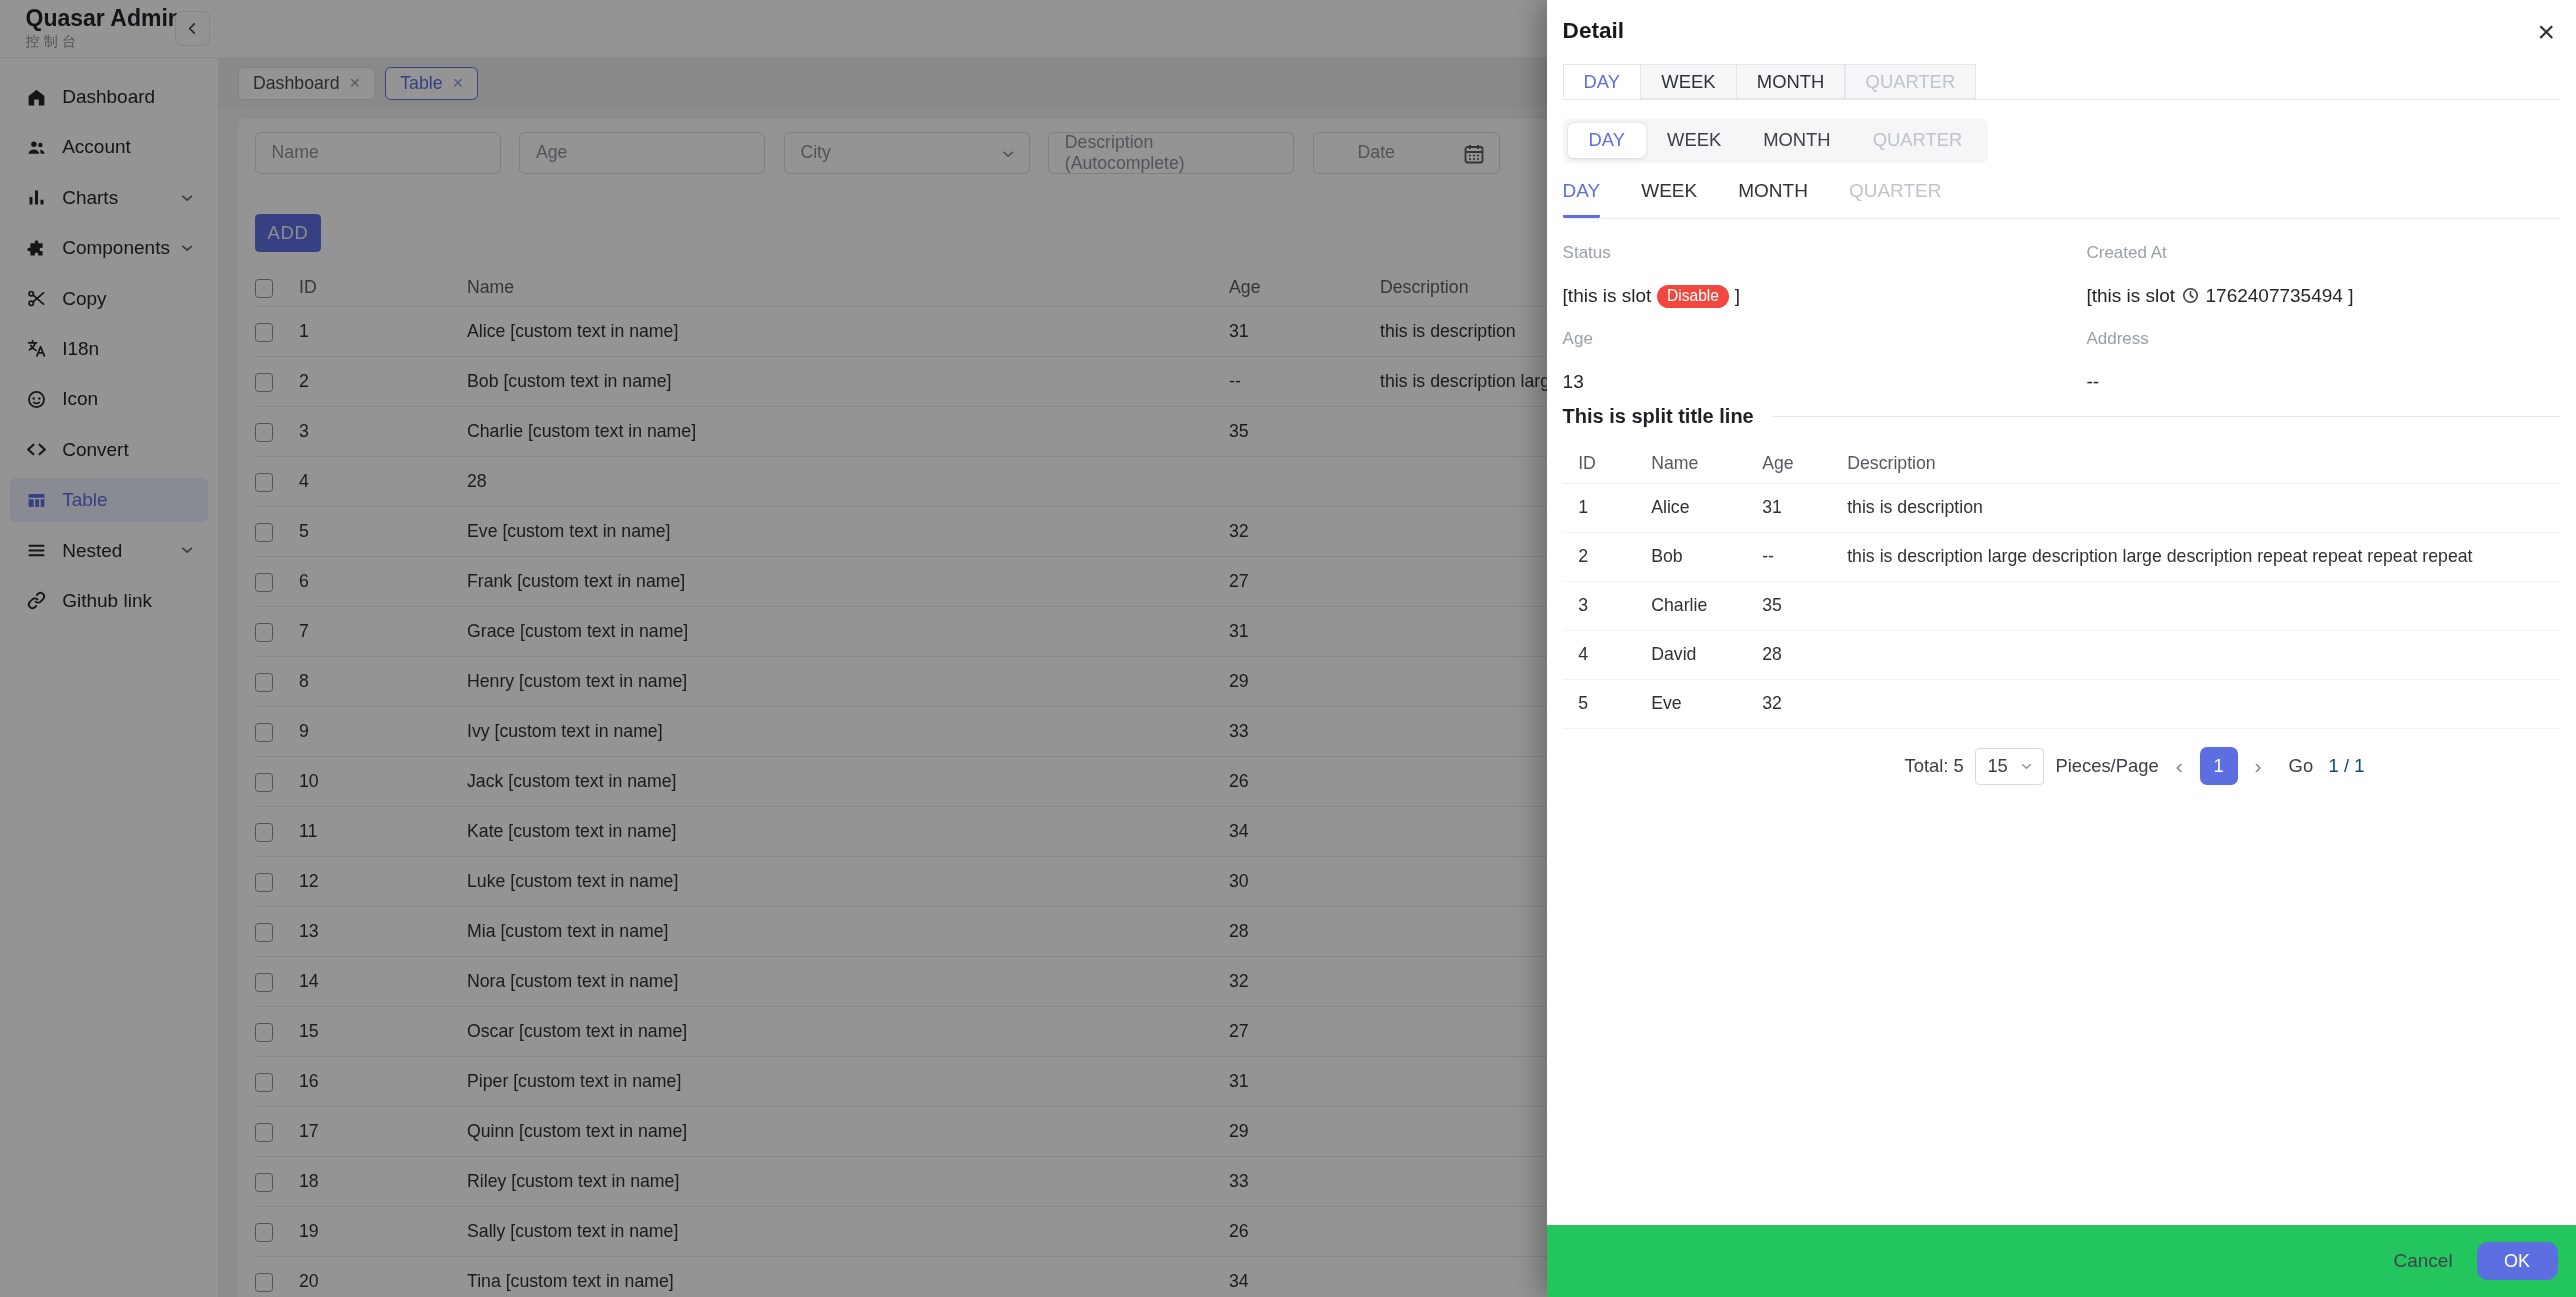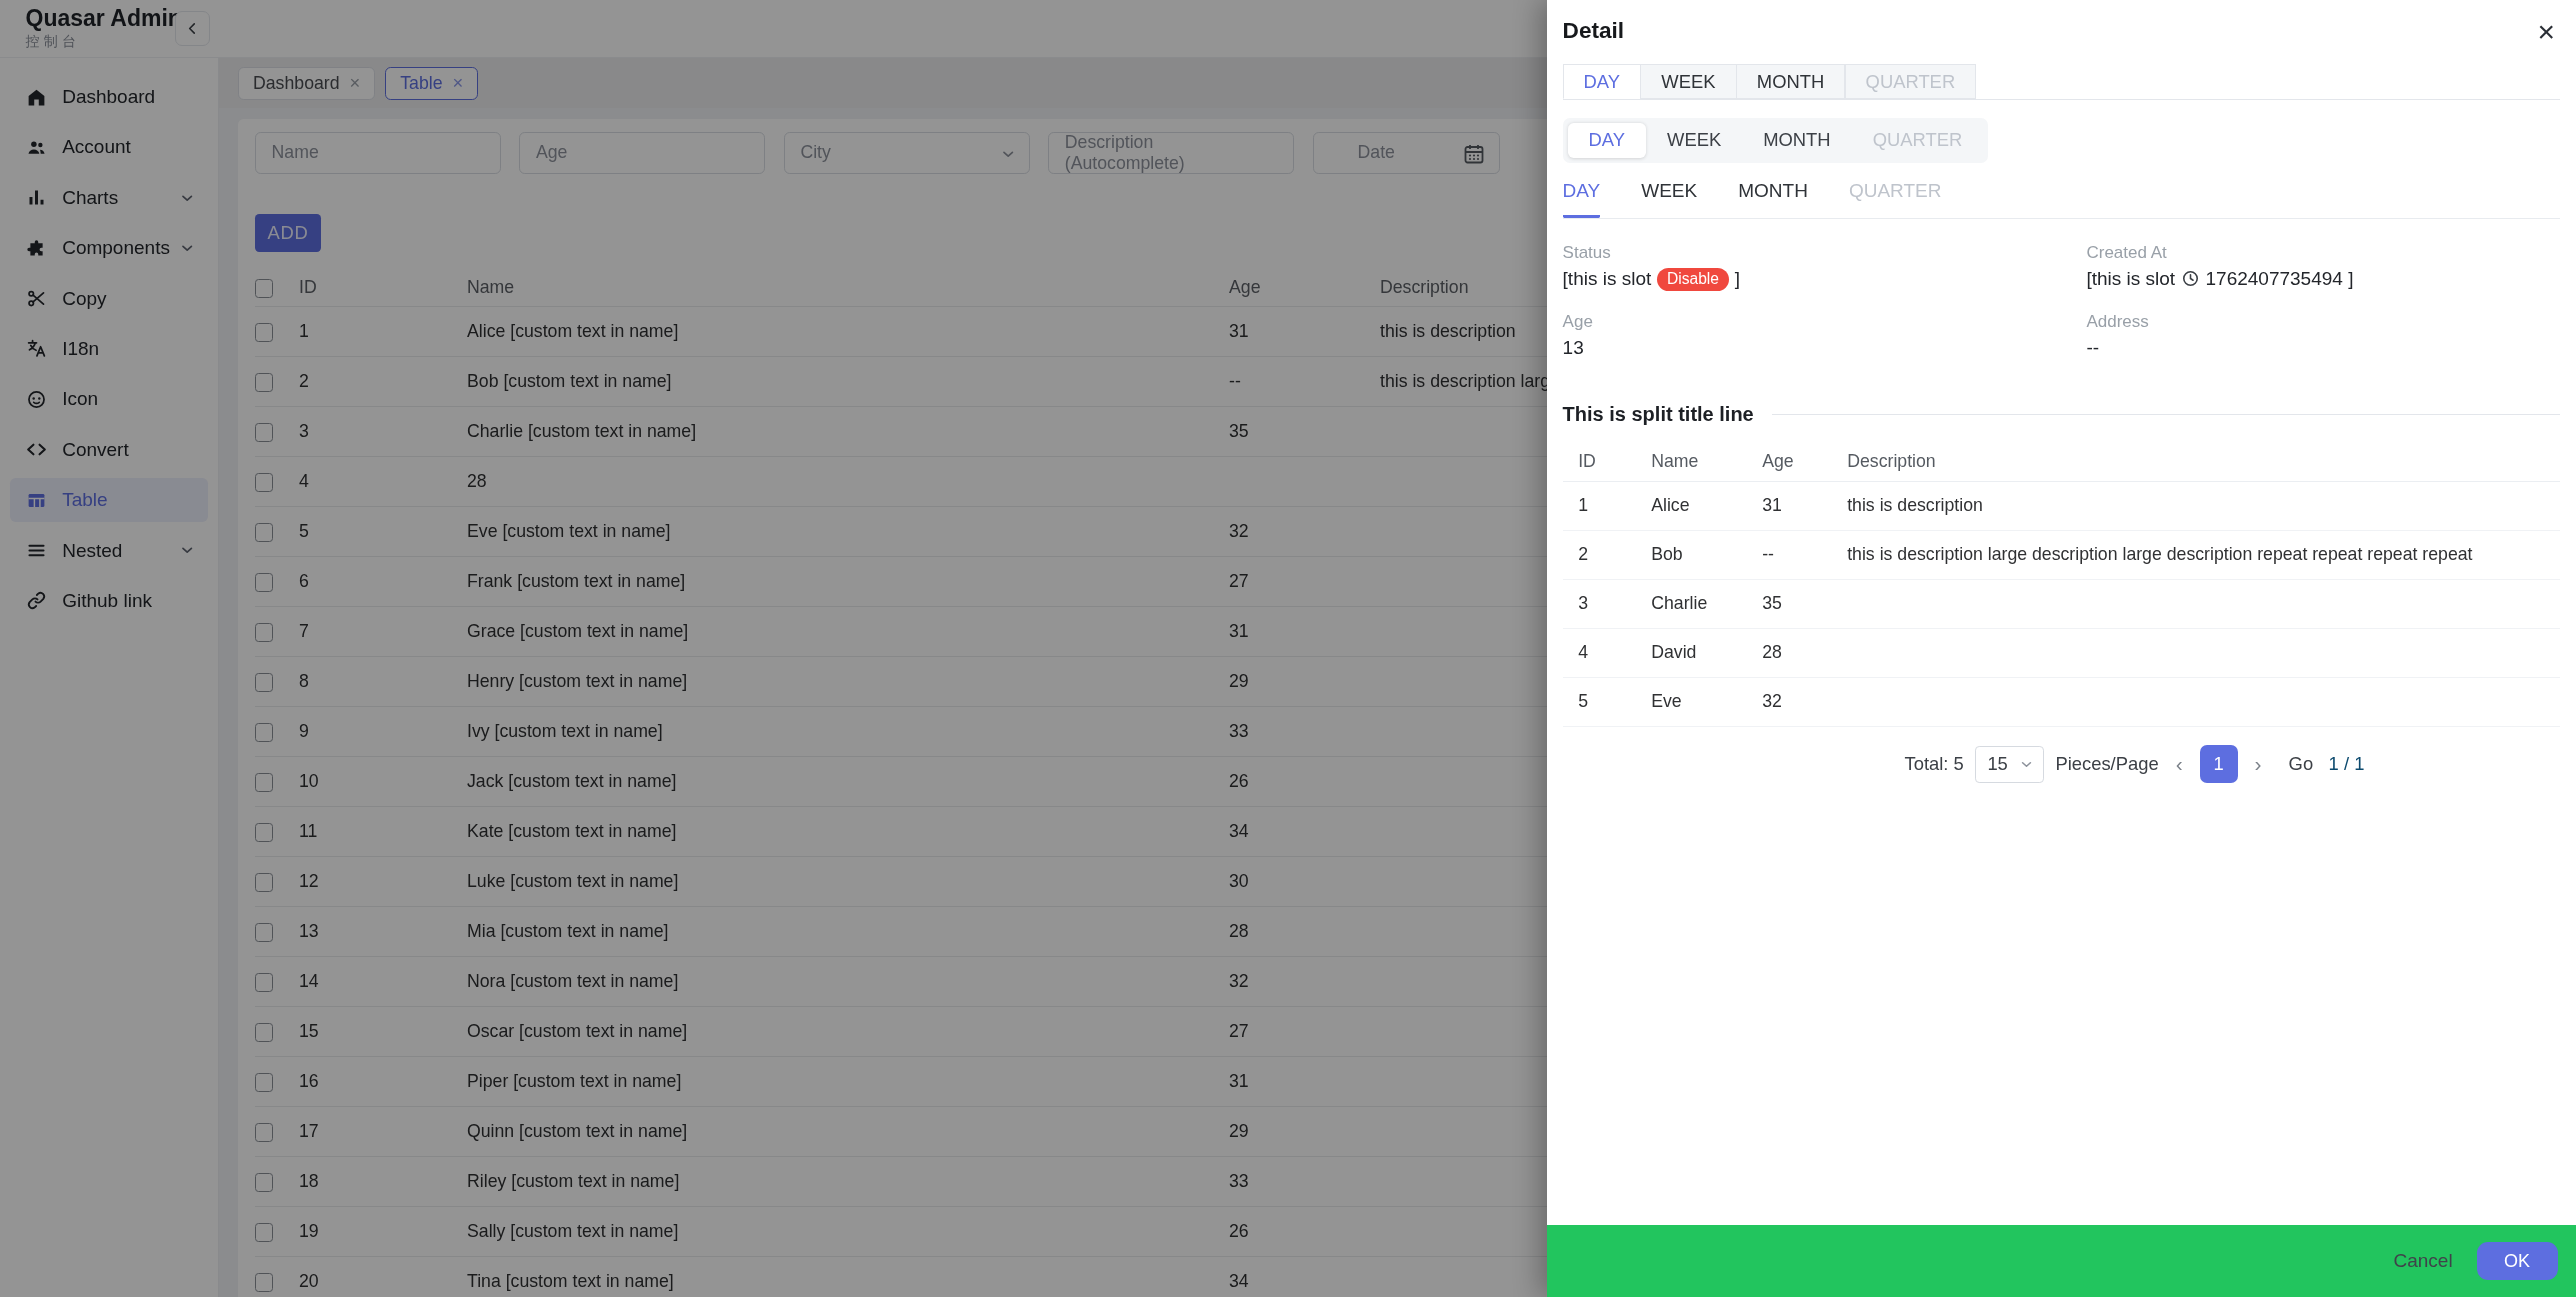--- a/index.html
+++ b/index.html
@@ -74,26 +74,26 @@
   .tg-seg .tg-item.active { background:#fff; color:#5d6ee0; box-shadow:0 0.7px 3.5px rgba(0,0,0,.14); }
   .tg-seg .tg-item.disabled { color:#bfc4cc; }
   
   .tg-line { display:flex; gap:41px; margin-top:17px; border-bottom:0.7px solid #e8ebef; }
   .tg-line .tg-item { padding-bottom:12.7px; font-size:19px; color:#2f3338; border-bottom:3.5px solid transparent; border-radius:1.4px; cursor:pointer; }
   .tg-line .tg-item.active { color:#5d6ee0; border-bottom-color:#5d6ee0; }
   .tg-line .tg-item.disabled { color:#bfc4cc; }
   
   .fields { display:grid; grid-template-columns:52.5% 47.5%; row-gap:21px; margin-top:24px; }
   .field-label { font-size:17px; color:#99a0a8; }
-  .field-value { font-size:19px; color:#23262b; margin-top:5px; display:flex; align-items:center; gap:5.7px; }
+  .field-value { font-size:19px; color:#23262b; margin-top:22px; display:flex; align-items:center; gap:5.7px; }
   .badge-danger { display:inline-block; background:#f0483e; color:#fff; font-size:15.6px; padding:2.8px 10px; border-radius:707px; }
   .inline-icon { width:19px; height:19px; color:#3c4046; display:inline-flex; }
   .inline-icon svg { width:19px; height:19px; }
   
-  .split { display:flex; align-items:center; margin-top:44px; }
+  .split { display:flex; align-items:center; margin-top:12px; }
   .split-title { font-size:20px; font-weight:bold; color:#1d2025; white-space:nowrap; }
   .split-line { flex:1; height:0.7px; background:#e3e6eb; margin-left:18.4px; }
   
   .dtable { margin-top:15.6px; }
   .drow { display:flex; align-items:center; height:49px; border-bottom:0.7px solid #f0f2f5; padding-left:15.6px; }
   .drow.dhead { height:40px; border-bottom:0.7px solid #ebeef2; color:#555a61; }
   .dcell { font-size:17.7px; white-space:nowrap; overflow:hidden; }
   .dc-id { width:73px; flex:none; }
   .dc-name { width:111px; flex:none; }
   .dc-age { width:85px; flex:none; }

